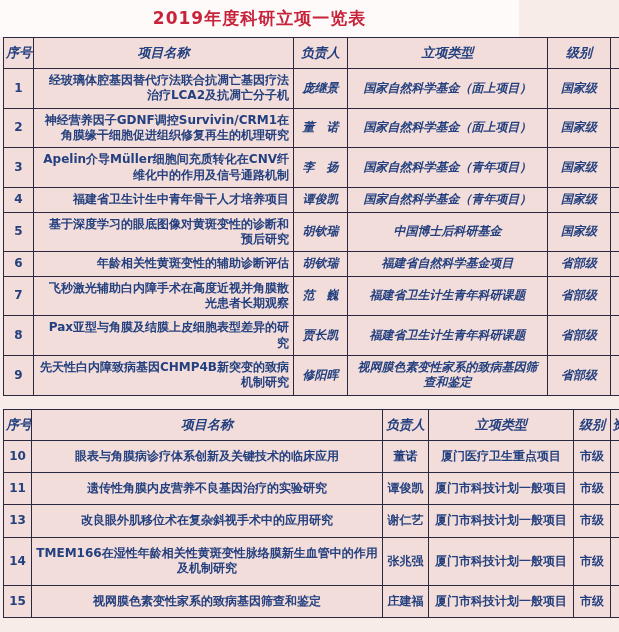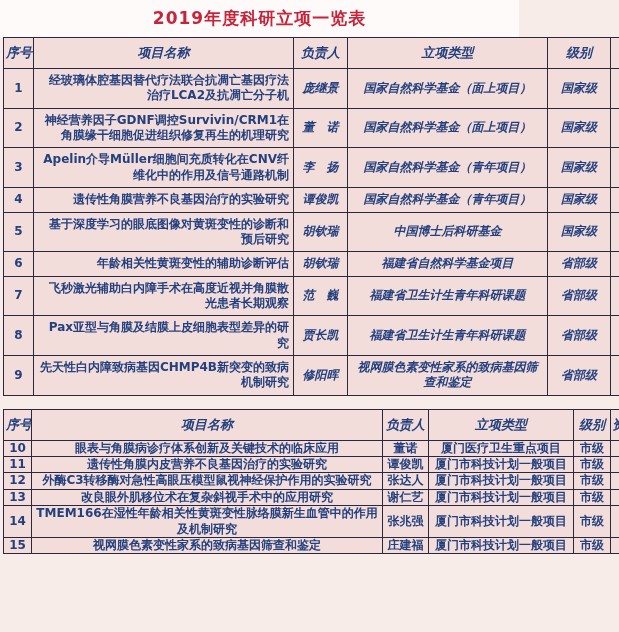--- a/index.html
+++ b/index.html
@@ -29,21 +29,21 @@
   }
   th{font-size:13px;text-align:center;padding:6px 2px;white-space:nowrap;font-style:italic;}
   td{font-size:12px;padding:3px 4px;line-height:1.28;}
   
   .t1 td{padding:4px 4px;}
   .t1 .c-no{text-align:center;}
   .t1 .c-name{text-align:right;}
   .t1 .c-leader,.t1 .c-type,.t1 .c-level{text-align:center;font-style:italic;}
   
   .t2{margin-top:13px;}
-  .t2 td{padding:0 4px;}
+  .t2 td{padding:8px 4px;}
   .t2 .c-no,.t2 .c-name,.t2 .c-leader,.t2 .c-type,.t2 .c-level{text-align:center;}
   .c-sliver{padding:0;}
   th.c-sliver{text-align:left;padding:6px 0 6px 1px;}
   col.w-no1{width:30px;}  col.w-name1{width:260px;} col.w-leader1{width:54px;}
   col.w-type1{width:200px;} col.w-level1{width:63px;} col.w-sliver{width:9px;}
   col.w-no2{width:28px;}  col.w-name2{width:351px;} col.w-leader2{width:46px;}
   col.w-type2{width:145px;} col.w-level2{width:37px;}
 </style>
 </head>
 <body>
@@ -93,21 +93,21 @@
         <tr>
           <td class="c-no">3</td>
           <td class="c-name">Apelin介导Müller细胞间充质转化在CNV纤维化中的作用及信号通路机制</td>
           <td class="c-leader">李　扬</td>
           <td class="c-type">国家自然科学基金（青年项目）</td>
           <td class="c-level">国家级</td>
           <td class="c-sliver"></td>
         </tr>
         <tr>
           <td class="c-no">4</td>
-          <td class="c-name">遗传性角膜营养不良基因治疗的实验研究</td>
+          <td class="c-name">福建省卫生计生中青年骨干人才培养项目</td>
           <td class="c-leader">谭俊凯</td>
           <td class="c-type">国家自然科学基金（青年项目）</td>
           <td class="c-level">国家级</td>
           <td class="c-sliver"></td>
         </tr>
         <tr>
           <td class="c-no">5</td>
           <td class="c-name">基于深度学习的眼底图像对黄斑变性的诊断和预后研究</td>
           <td class="c-leader">胡钦瑞</td>
           <td class="c-type">中国博士后科研基金</td>
@@ -179,28 +179,20 @@
         </tr>
         <tr>
           <td class="c-no">11</td>
           <td class="c-name">遗传性角膜内皮营养不良基因治疗的实验研究</td>
           <td class="c-leader">谭俊凯</td>
           <td class="c-type">厦门市科技计划一般项目</td>
           <td class="c-level">市级</td>
           <td class="c-sliver"></td>
         </tr>
         <tr>
-          <td class="c-no">12</td>
-          <td class="c-name">外酶C3转移酶对急性高眼压模型鼠视神经保护作用的实验研究</td>
-          <td class="c-leader">张达人</td>
-          <td class="c-type">厦门市科技计划一般项目</td>
-          <td class="c-level">市级</td>
-          <td class="c-sliver"></td>
-        </tr>
-        <tr>
           <td class="c-no">13</td>
           <td class="c-name">改良眼外肌移位术在复杂斜视手术中的应用研究</td>
           <td class="c-leader">谢仁艺</td>
           <td class="c-type">厦门市科技计划一般项目</td>
           <td class="c-level">市级</td>
           <td class="c-sliver"></td>
         </tr>
         <tr>
           <td class="c-no">14</td>
           <td class="c-name">TMEM166在湿性年龄相关性黄斑变性脉络膜新生血管中的作用及机制研究</td>

